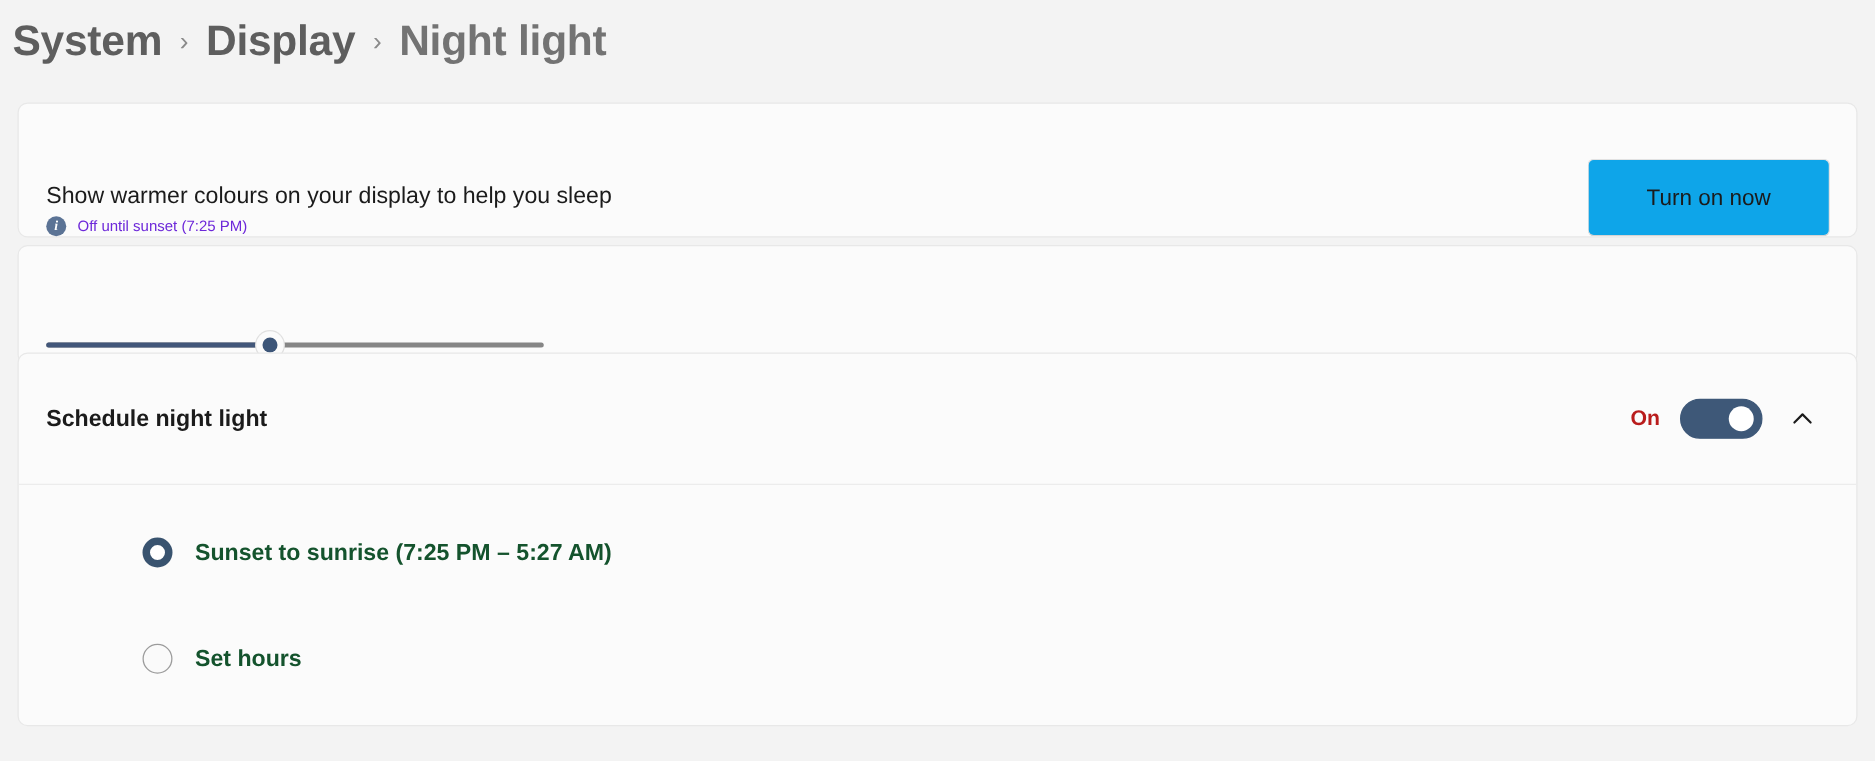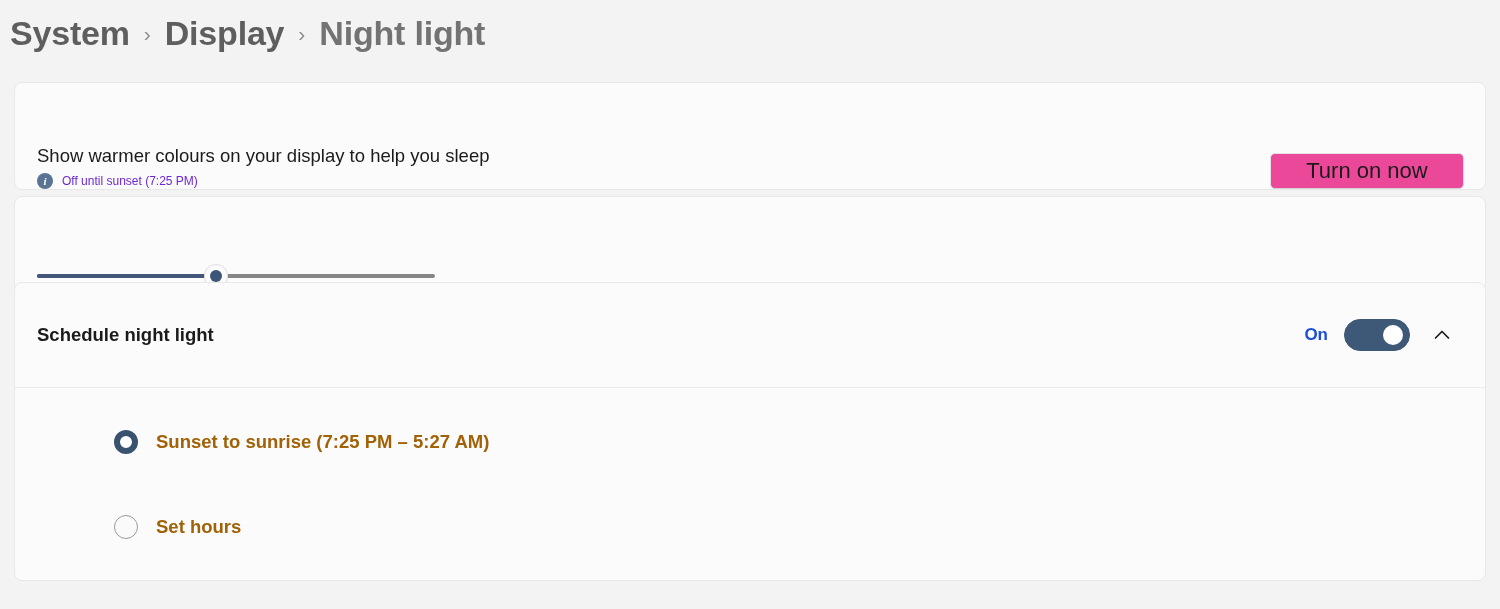--- a/index.html
+++ b/index.html
@@ -96,27 +96,27 @@
   }
 
   .status-text {
     font-size: 12px;
     color: #6d28d9;
   }
 
   
   .btn {
     min-width: 194px;
-    height: 36px;
-    background: #ec4899;
+    height: 62px;
+    background: #0ea5e9;
     border: 1px solid #e2e2e2;
     border-bottom-color: #d4d4d4;
     border-radius: 5px;
     font-family: "Liberation Sans", sans-serif;
-    font-size: 22px;
+    font-size: 18px;
     color: #1b1b1b;
     cursor: pointer;
     padding: 0 18px;
   }
 
   
   .slider-wrap {
     position: relative;
     width: 398px;
     height: 30px;
@@ -157,21 +157,21 @@
     content: "";
     width: 12px;
     height: 12px;
     border-radius: 50%;
     background: #3c5578;
   }
 
   
   .toggle-label {
     font-size: 17px;
-    color: #1d4ed8;
+    color: #b91c1c;
     margin-right: 16px;
   }
   .toggle {
     width: 66px;
     height: 32px;
     border-radius: 16px;
     background: #3e5878;
     border: 1px solid #3e5878;
     position: relative;
     cursor: pointer;
@@ -232,21 +232,21 @@
   .radio.checked {
     border: 6px solid #39536f;
     background: #ffffff;
   }
   .radio.unchecked {
     border: 1.6px solid #9b9b9b;
     background: #fafafa;
   }
   .radio-label {
     font-size: 18.5px;
-    color: #a16207;
+    color: #14532d;
   }
 </style>
 </head>
 <body>
 
 <div class="breadcrumb">
   <span class="crumb">System</span>
   <span class="crumb-sep">›</span>
   <span class="crumb">Display</span>
   <span class="crumb-sep">›</span>

